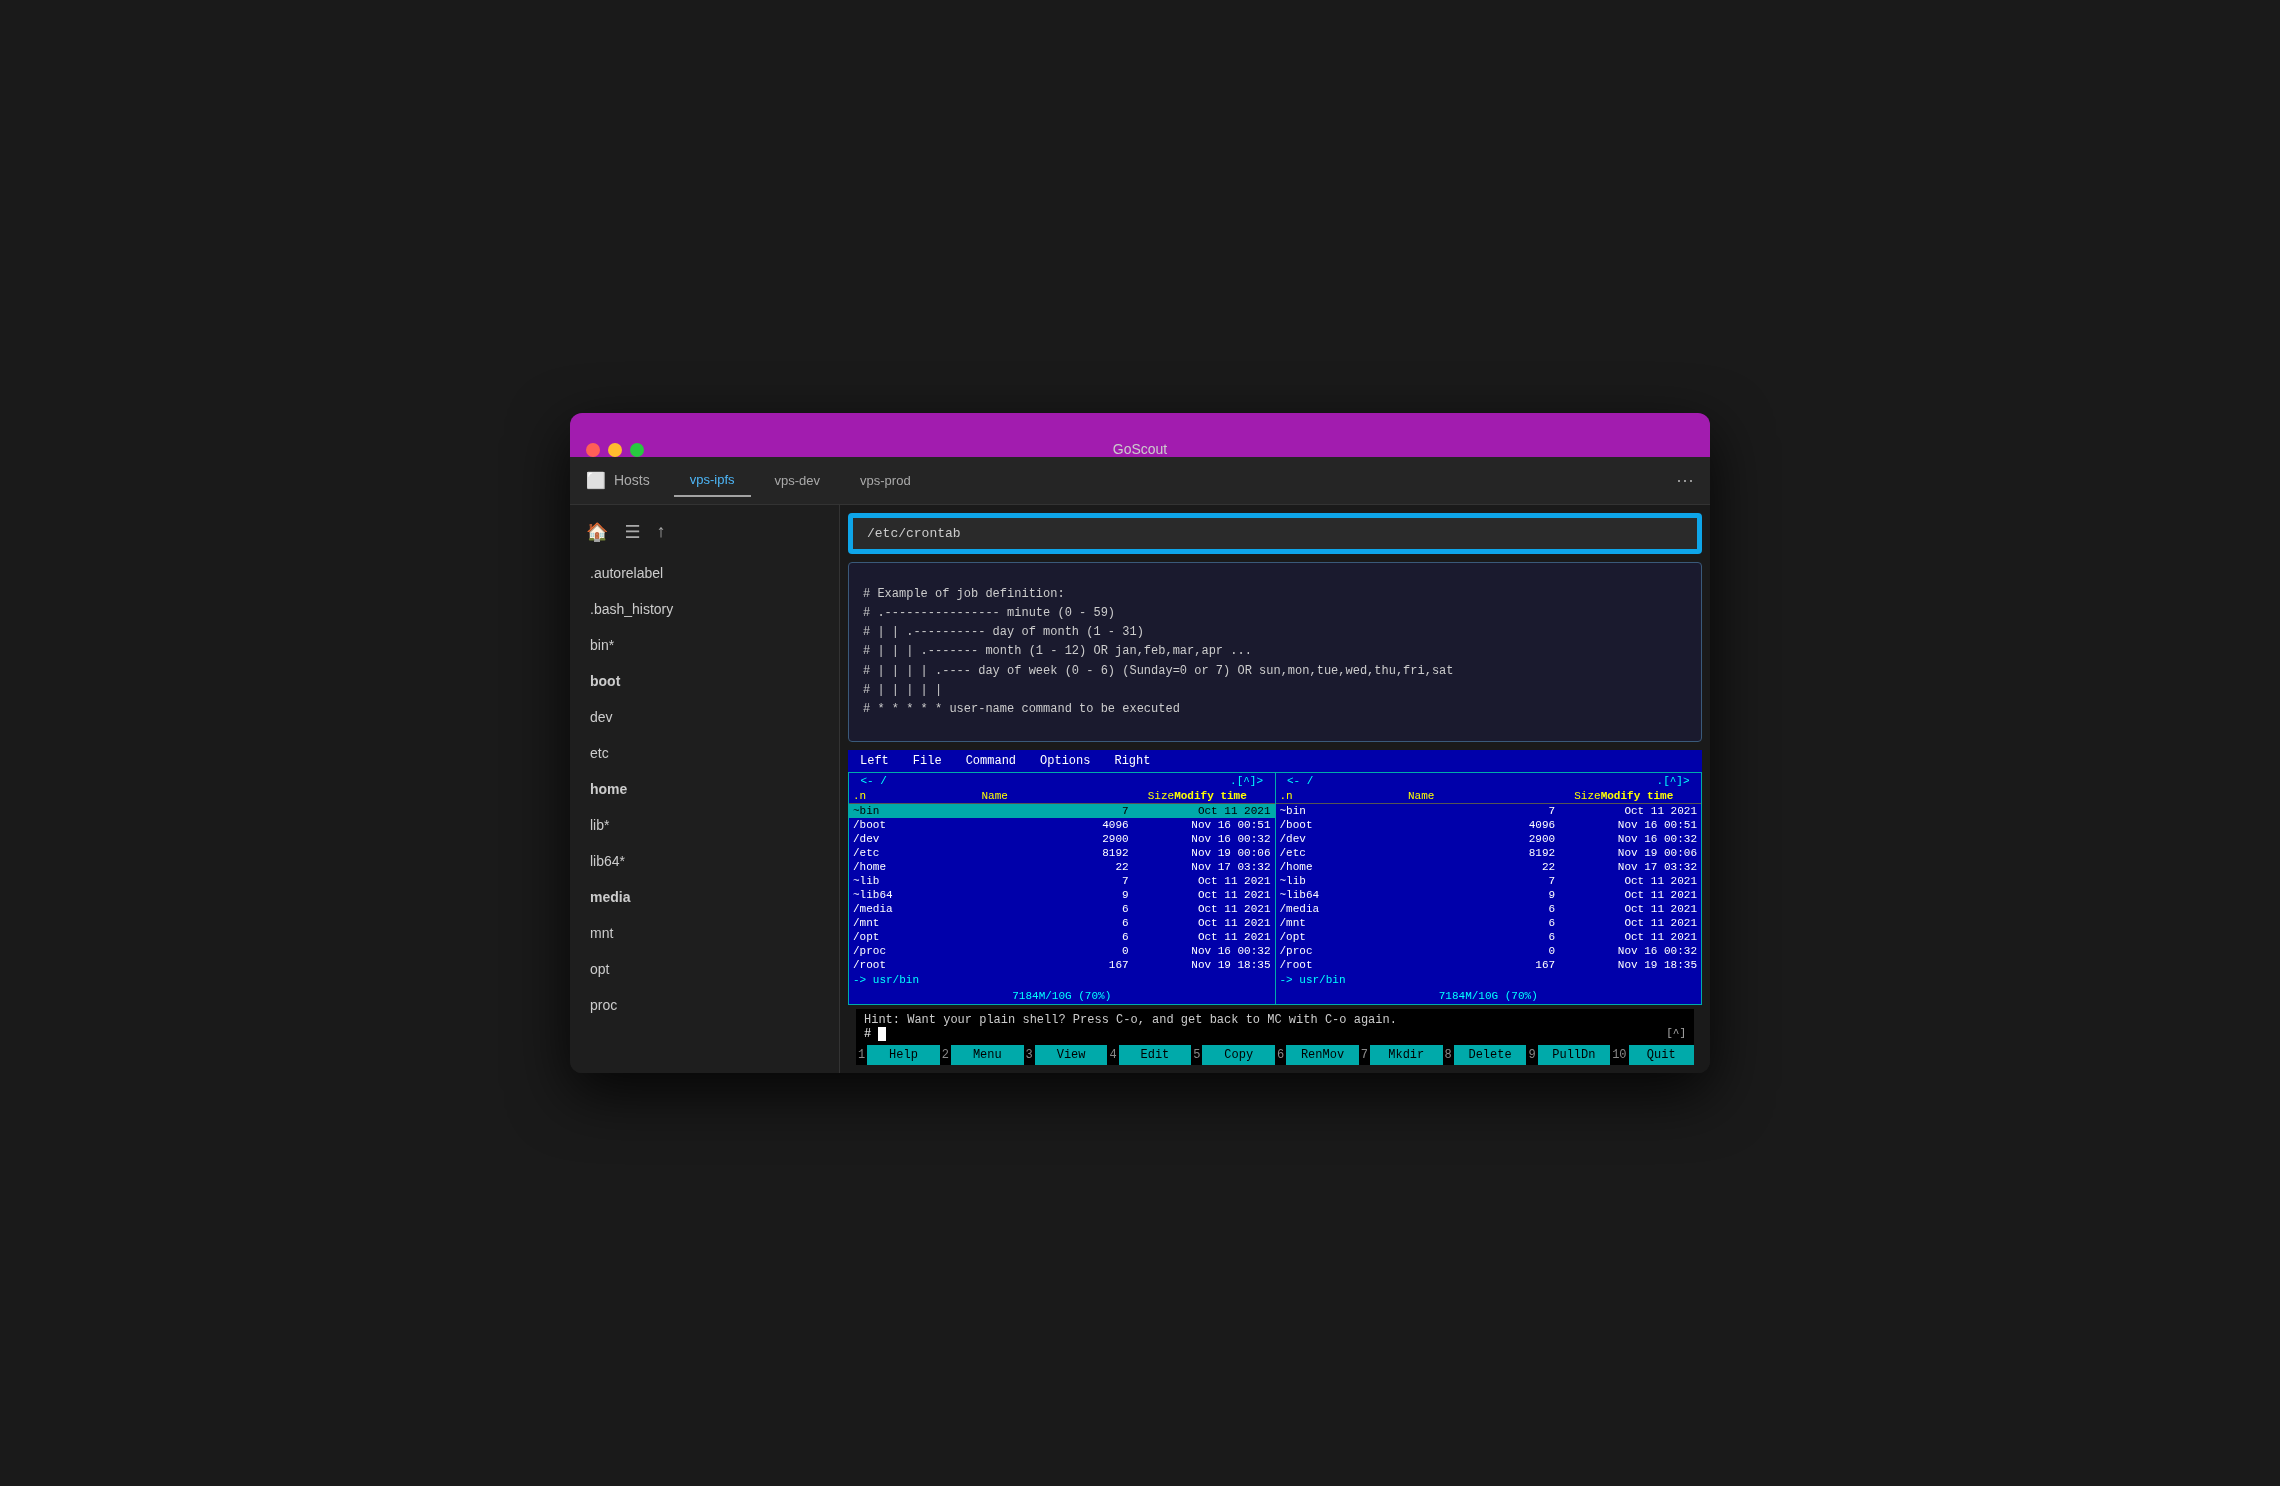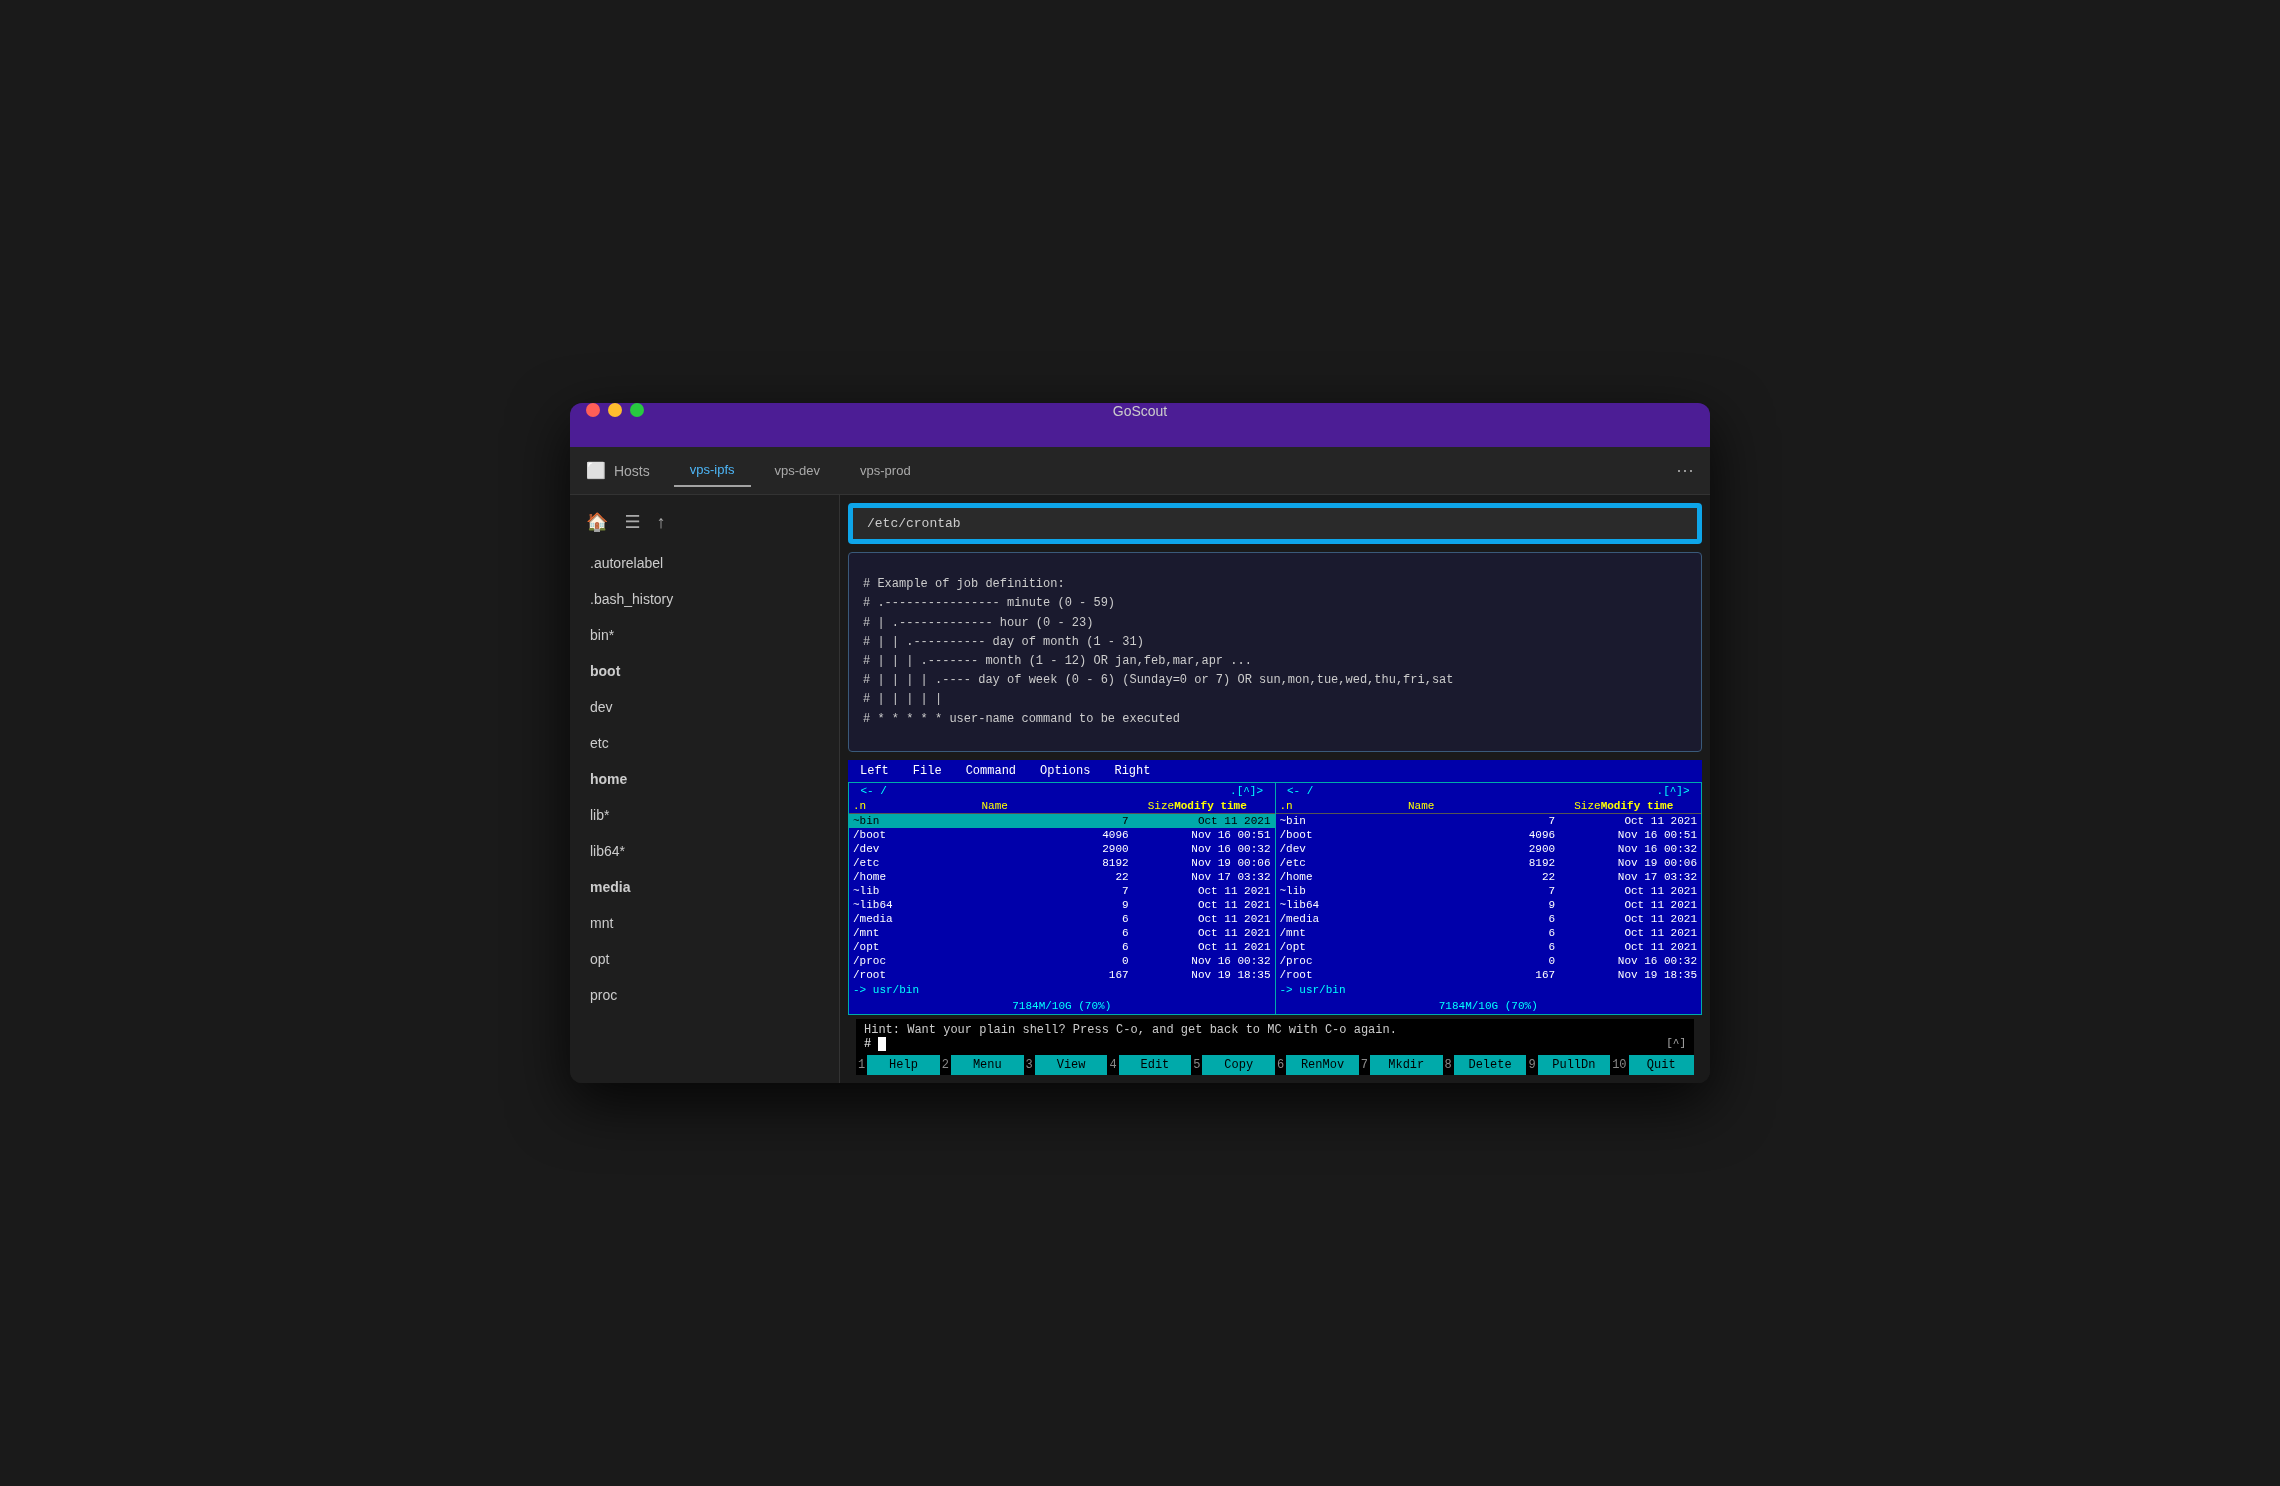--- a/index.html
+++ b/index.html
@@ -13,24 +13,24 @@
       padding: 20px;
     }
     .window {
       width: 1140px;
       background: #1e1e1e;
       border-radius: 12px;
       overflow: hidden;
       box-shadow: 0 20px 60px rgba(0,0,0,0.8);
     }
     .titlebar {
-      background: #4c1d95;
+      background: #a21caf;
       height: 44px;
       display: flex;
-      align-items: flex-start;
+      align-items: flex-end;
       padding: 0 16px;
       position: relative;
     }
     .traffic-lights {
       display: flex;
       gap: 8px;
     }
     .traffic-light {
       width: 14px;
       height: 14px;
@@ -311,21 +311,20 @@
       <div class="sidebar-item">proc</div>
     </div>
 
     <div class="content-area">
 
       <div class="path-bar">/etc/crontab</div>
 
       <div class="file-preview">
         <div># Example of job definition:</div>
         <div># .---------------- minute (0 - 59)</div>
-        <div># |  .------------- hour (0 - 23)</div>
         <div># |  |  .---------- day of month (1 - 31)</div>
         <div># |  |  |  .------- month (1 - 12) OR jan,feb,mar,apr ...</div>
         <div># |  |  |  |  .---- day of week (0 - 6) (Sunday=0 or 7) OR sun,mon,tue,wed,thu,fri,sat</div>
         <div># |  |  |  |  |</div>
         <div># *  *  *  *  * user-name  command to be executed</div>
       </div>
 
       <div class="mc-panel">
 
         <div class="mc-menubar">

